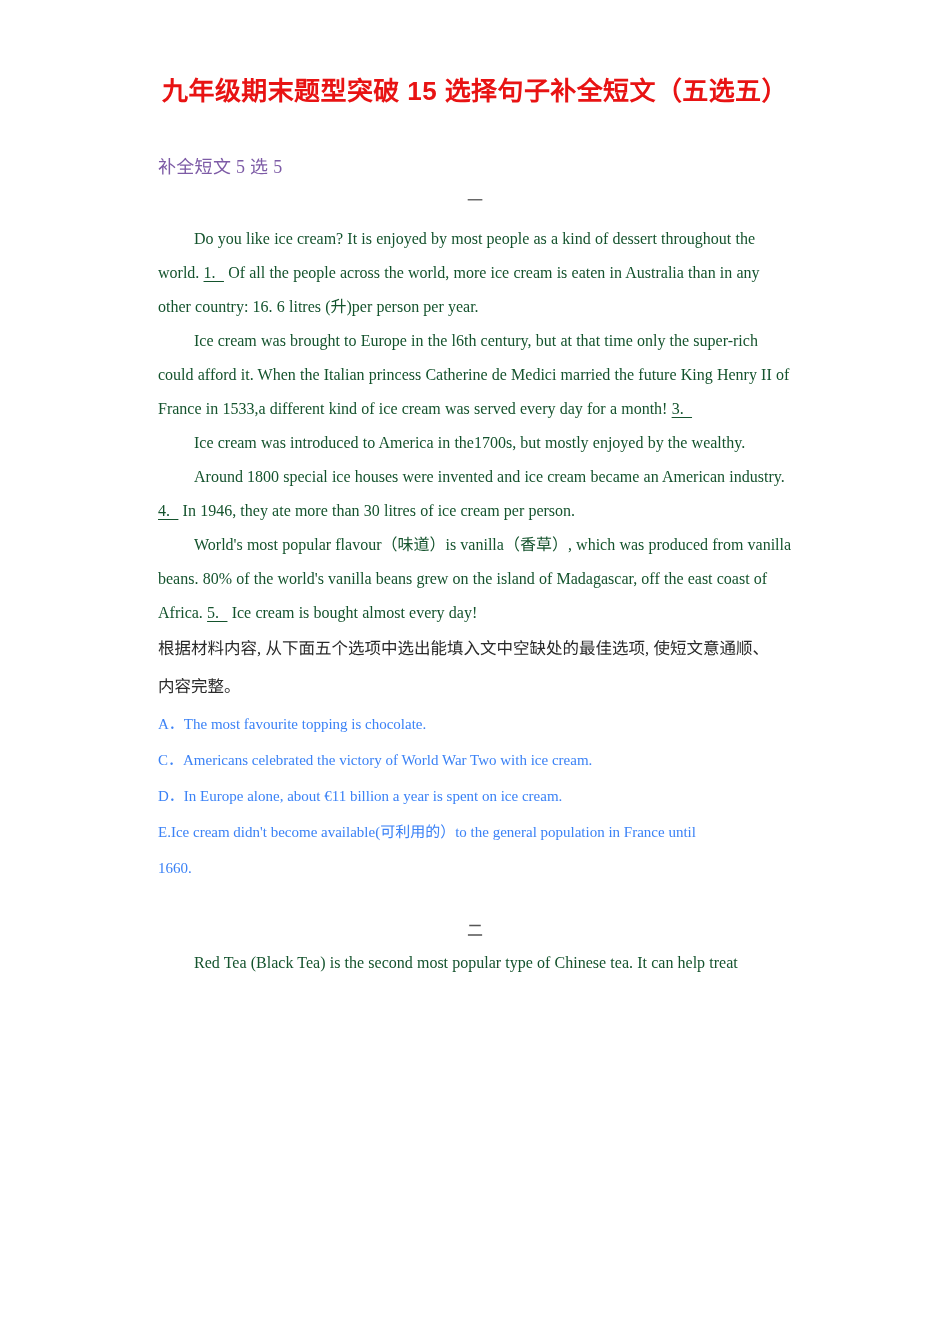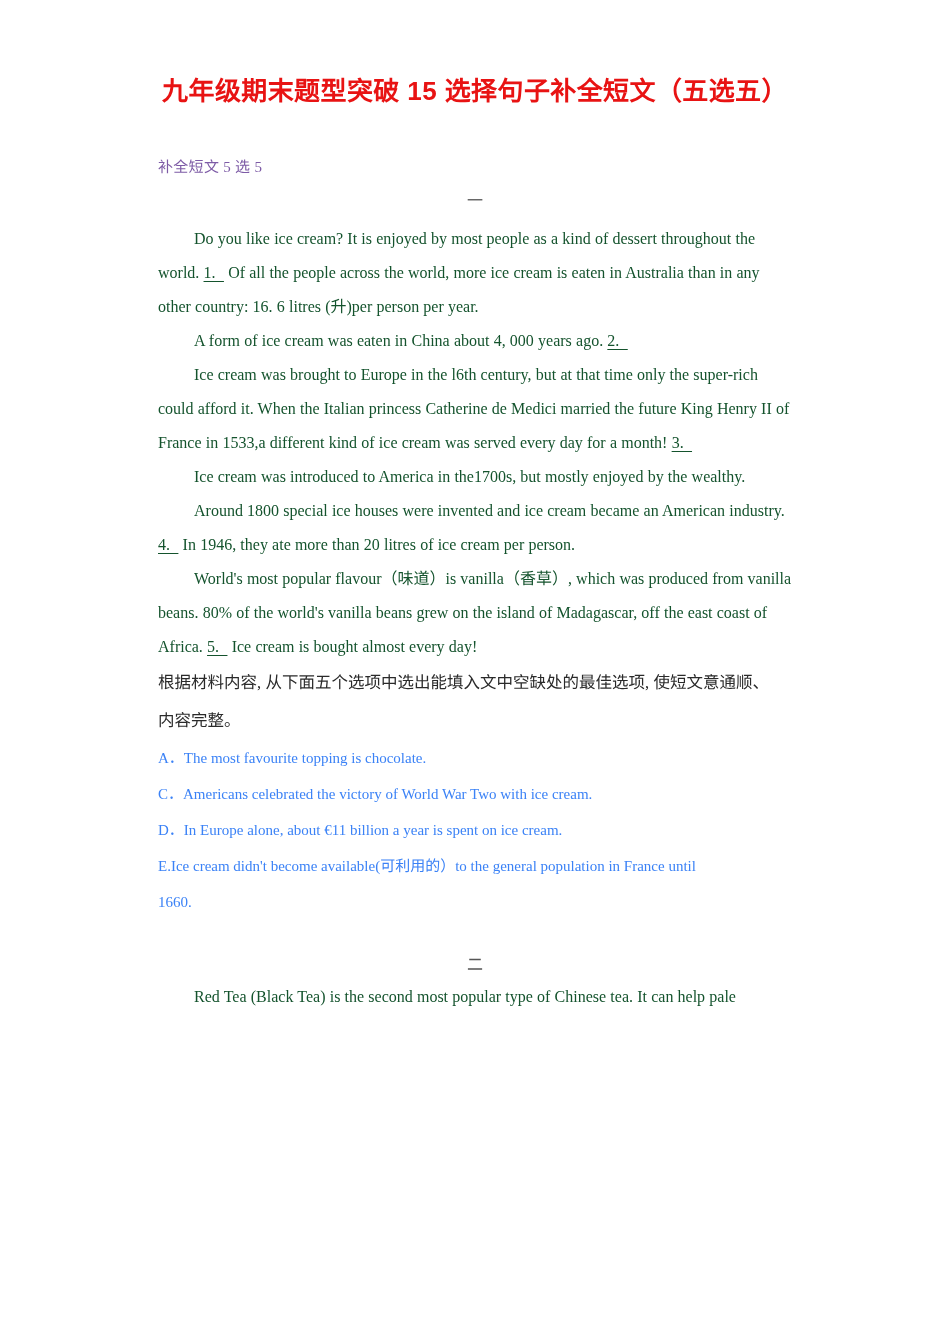--- a/index.html
+++ b/index.html
@@ -44,21 +44,21 @@
     line-height: 34px;
     letter-spacing: 0.4px;
     color: #e81313;
     white-space: nowrap;
   }
 
   
   .sub-label {
     margin: 0;
     padding-top: 48px;
-    font-size: 15px;
+    font-size: 18px;
     line-height: 22px;
     color: #7d5ba6;
     font-weight: 500;
     letter-spacing: 0.3px;
   }
 
   
   .section-heading {
     margin: 0;
     text-align: center;
@@ -112,39 +112,38 @@
   <div class="content">
 
     <h1 class="doc-title">九年级期末题型突破 15 选择句子补全短文（五选五）</h1>
 
     <div class="sub-label">补全短文 5 选 5</div>
 
     <div class="section-heading first">一</div>
 
     <p class="para indent first-body"><span> Do you like ice cream? It is enjoyed by most people as a kind of dessert throughout the world. </span><span class="blank">1.  </span><span> Of all the people across the world, more ice cream is eaten in Australia than in any other country: 16. 6 litres (升)per person per year.</span></p>
 
-    <p class="para indent"><span>A form of ice cream was eaten in China about 4, 000 years ago. </span><span class="blank">2.  </span><span></span></p>
 
     <p class="para indent"><span>Ice cream was brought to Europe in the l6th century, but at that time only the super-rich could afford it. When the Italian princess Catherine de Medici married the future King Henry II of France in 1533,a different kind of ice cream was served every day for a month! </span><span class="blank">3.  </span><span></span></p>
 
     <p class="para indent"><span>Ice cream was introduced to America in the1700s, but mostly enjoyed by the wealthy.</span></p>
 
-    <p class="para indent"><span>Around 1800 special ice houses were invented and ice cream became an American industry. </span><span class="blank">4.  </span><span> In 1946, they ate more than 20 litres of ice cream per person.</span></p>
+    <p class="para indent"><span>Around 1800 special ice houses were invented and ice cream became an American industry. </span><span class="blank">4.  </span><span> In 1946, they ate more than 30 litres of ice cream per person.</span></p>
 
     <p class="para indent"><span>World's most popular flavour（味道）is vanilla（香草）, which was produced from vanilla beans. 80% of the world's vanilla beans grew on the island of Madagascar, off the east coast of Africa. </span><span class="blank">5.  </span><span> Ice cream is bought almost every day!</span></p>
 
     <p class="para cn"><span>根据材料内容, 从下面五个选项中选出能填入文中空缺处的最佳选项, 使短文意通顺、</span></p>
     <p class="para cn"><span>内容完整。</span></p>
 
     <p class="option">A．The most favourite topping is chocolate.</p>
     <p class="option">C．Americans celebrated the victory of World War Two with ice cream.</p>
     <p class="option">D．In Europe alone, about €11 billion a year is spent on ice cream.</p>
     <p class="option">E.Ice cream didn't become available(可利用的）to the general population in France until</p>
     <p class="option">1660.</p>
 
     <div class="section-heading second">二</div>
 
 
 
-    <p class="para indent"><span>Red Tea (Black Tea) is the second most popular type of Chinese tea. It can help pale</span></p>
+    <p class="para indent"><span>Red Tea (Black Tea) is the second most popular type of Chinese tea. It can help treat</span></p>
 
   </div>
 </div>
 
 </body></html>

